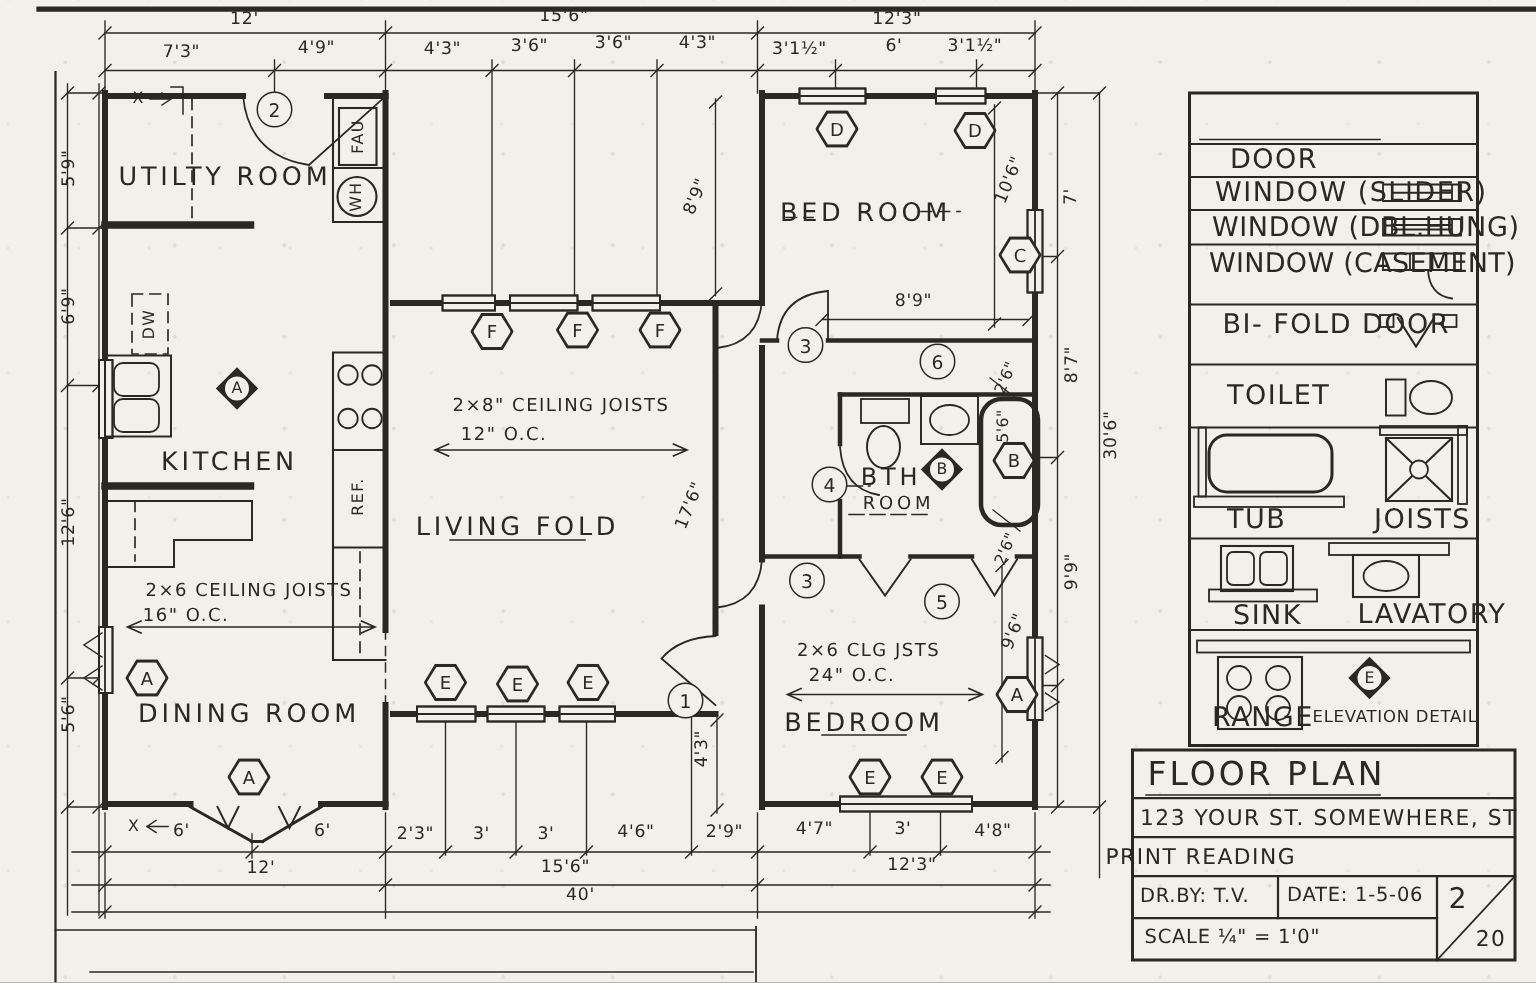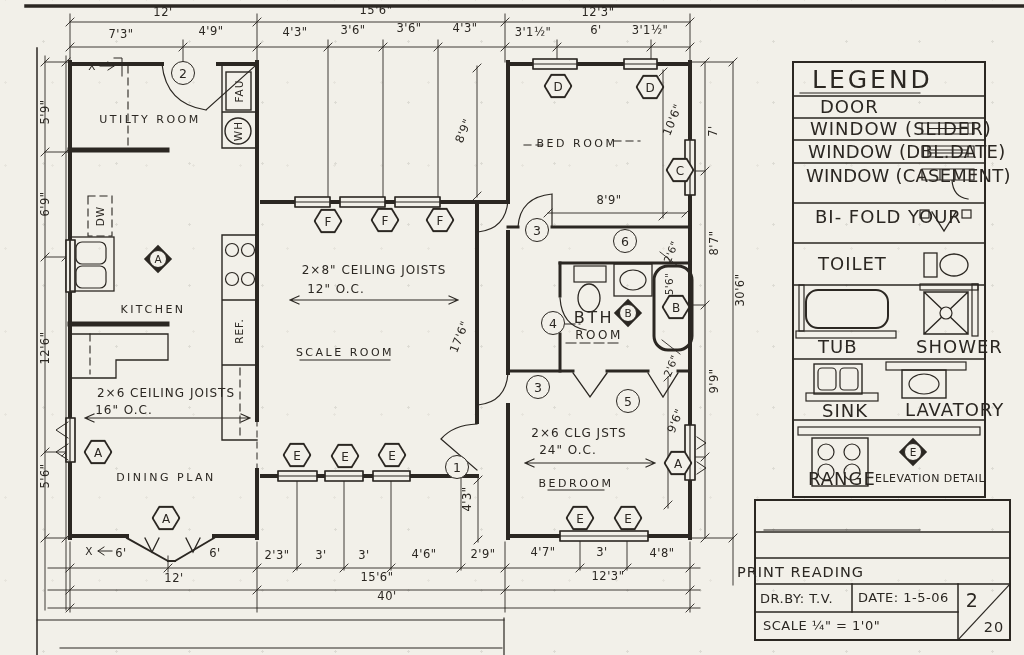--- a/index.html
+++ b/index.html
@@ -14,21 +14,21 @@
     font-family:"DejaVu Sans", sans-serif;
     color:#2b2722;
     --ink:#2b2722; --paper:#f2f0e9;
   }
   svg{position:absolute;left:0;top:0;}
   .t{position:absolute;transform:translate(-50%,-50%);white-space:nowrap;
      font-size:11.5px;letter-spacing:.5px;line-height:1;}
   .r90{transform:translate(-50%,-50%) rotate(-90deg);}
   .r70{transform:translate(-50%,-50%) rotate(-68deg);}
   .la{transform:translate(0,-50%);}
-  .room{font-size:11px;letter-spacing:2.5px;}
+  .room{font-size:17px;letter-spacing:2.5px;}
   .note{font-size:12px;letter-spacing:1px;}
   .sm{font-size:10.5px;letter-spacing:.3px;}
   .eq{font-size:10.5px;letter-spacing:1px;}
   .leg{font-size:18px;letter-spacing:1px;}
   .leg-title{font-size:25px;letter-spacing:3px;}
   .tb1{font-size:22px;letter-spacing:2px;}
   .tb2{font-size:14.5px;letter-spacing:1px;}
   .tb3{font-size:13px;letter-spacing:.5px;}
   .tbnum{font-size:19px;}
   .mk-c{position:absolute;transform:translate(-50%,-50%);width:24px;height:24px;
@@ -294,22 +294,22 @@
 <span class="t" style="left:609px;top:201px">8'9"</span>
 <span class="t r70" style="left:673px;top:120px">10'6"</span>
 <span class="t r70 sm" style="left:671px;top:252px">2'6"</span>
 <span class="t r70 sm" style="left:671px;top:366px">2'6"</span>
 <span class="t r90 sm" style="left:669px;top:284px">5'6"</span>
 <span class="t r70" style="left:676px;top:421px">9'6"</span>
 <span class="t r90" style="left:468px;top:499px">4'3"</span>
 
 <span class="t room" style="left:150px;top:119px">UTILTY ROOM</span>
 <span class="t room" style="left:153px;top:309px">KITCHEN</span>
-<span class="t room" style="left:166px;top:477px">DINING PLAN</span>
-<span class="t room" style="left:345px;top:352px">SCALE ROOM</span>
+<span class="t room" style="left:166px;top:477px">DINING ROOM</span>
+<span class="t room" style="left:345px;top:352px">LIVING FOLD</span>
 <span class="t room" style="left:577px;top:143px">BED ROOM</span>
 <span class="t room" style="left:594px;top:318px;font-size:16px">BTH</span>
 <span class="t room" style="left:599px;top:335px;font-size:12px">ROOM</span>
 <span class="t room" style="left:576px;top:483px">BEDROOM</span>
 
 <span class="t note" style="left:374px;top:270px">2×8" CEILING JOISTS</span>
 <span class="t note" style="left:336px;top:289px">12" O.C.</span>
 <span class="t note" style="left:166px;top:393px">2×6 CEILING JOISTS</span>
 <span class="t note" style="left:124px;top:410px">16" O.C.</span>
 <span class="t note" style="left:579px;top:433px">2×6 CLG JSTS</span>
@@ -408,38 +408,39 @@
 
 <div class="mk-d" style="left:158px;top:259px">
       <div class="dsq"></div>
       <div class="dc">A</div>
     </div>
 <div class="mk-d" style="left:628px;top:313px">
       <div class="dsq"></div>
       <div class="dc">B</div>
     </div>
 
-<span class="t la leg-title" style="left:812px;top:79px">LEGEND</span>
 <span class="t la leg" style="left:820px;top:107px">DOOR</span>
 <span class="t la leg" style="left:810px;top:129px">WINDOW (SLIDER)</span>
-<span class="t la leg" style="left:808px;top:152px;letter-spacing:.4px">WINDOW (DBL.DATE)</span>
+<span class="t la leg" style="left:808px;top:152px;letter-spacing:.4px">WINDOW (DBL.HUNG)</span>
 <span class="t la leg" style="left:806px;top:176px;letter-spacing:.2px">WINDOW (CASEMENT)</span>
-<span class="t la leg" style="left:815px;top:217px">BI- FOLD YOUR</span>
+<span class="t la leg" style="left:815px;top:217px">BI- FOLD DOOR</span>
 <span class="t la leg" style="left:818px;top:264px">TOILET</span>
 <span class="t la leg" style="left:818px;top:347px">TUB</span>
-<span class="t la leg" style="left:916px;top:347px">SHOWER</span>
+<span class="t la leg" style="left:916px;top:347px">JOISTS</span>
 <span class="t la leg" style="left:822px;top:411px">SINK</span>
 <span class="t la leg" style="left:905px;top:410px">LAVATORY</span>
 <span class="t la leg" style="left:808px;top:479px">RANGE</span>
 <span class="t la leg" style="left:875px;top:478px;font-size:11px;letter-spacing:.5px">ELEVATION DETAIL</span>
 <div class="mk-d" style="left:913px;top:452px">
       <div class="dsq"></div>
       <div class="dc">E</div>
     </div>
 
+<span class="t la tb1" style="left:765px;top:517px">FLOOR PLAN</span>
+<span class="t la tb2" style="left:760px;top:546px">123 YOUR ST.  SOMEWHERE, ST</span>
 <span class="t la tb2" style="left:737px;top:572px">PRINT READING</span>
 <span class="t la tb3" style="left:760px;top:598px">DR.BY: T.V.</span>
 <span class="t la tb3" style="left:858px;top:597px">DATE: 1-5-06</span>
 <span class="t la tb3" style="left:763px;top:625px">SCALE ¼" = 1'0"</span>
 <span class="t tbnum" style="left:972px;top:600px">2</span>
 <span class="t tb2" style="left:994px;top:627px">20</span>
 
 </div>
 
 </body></html>

